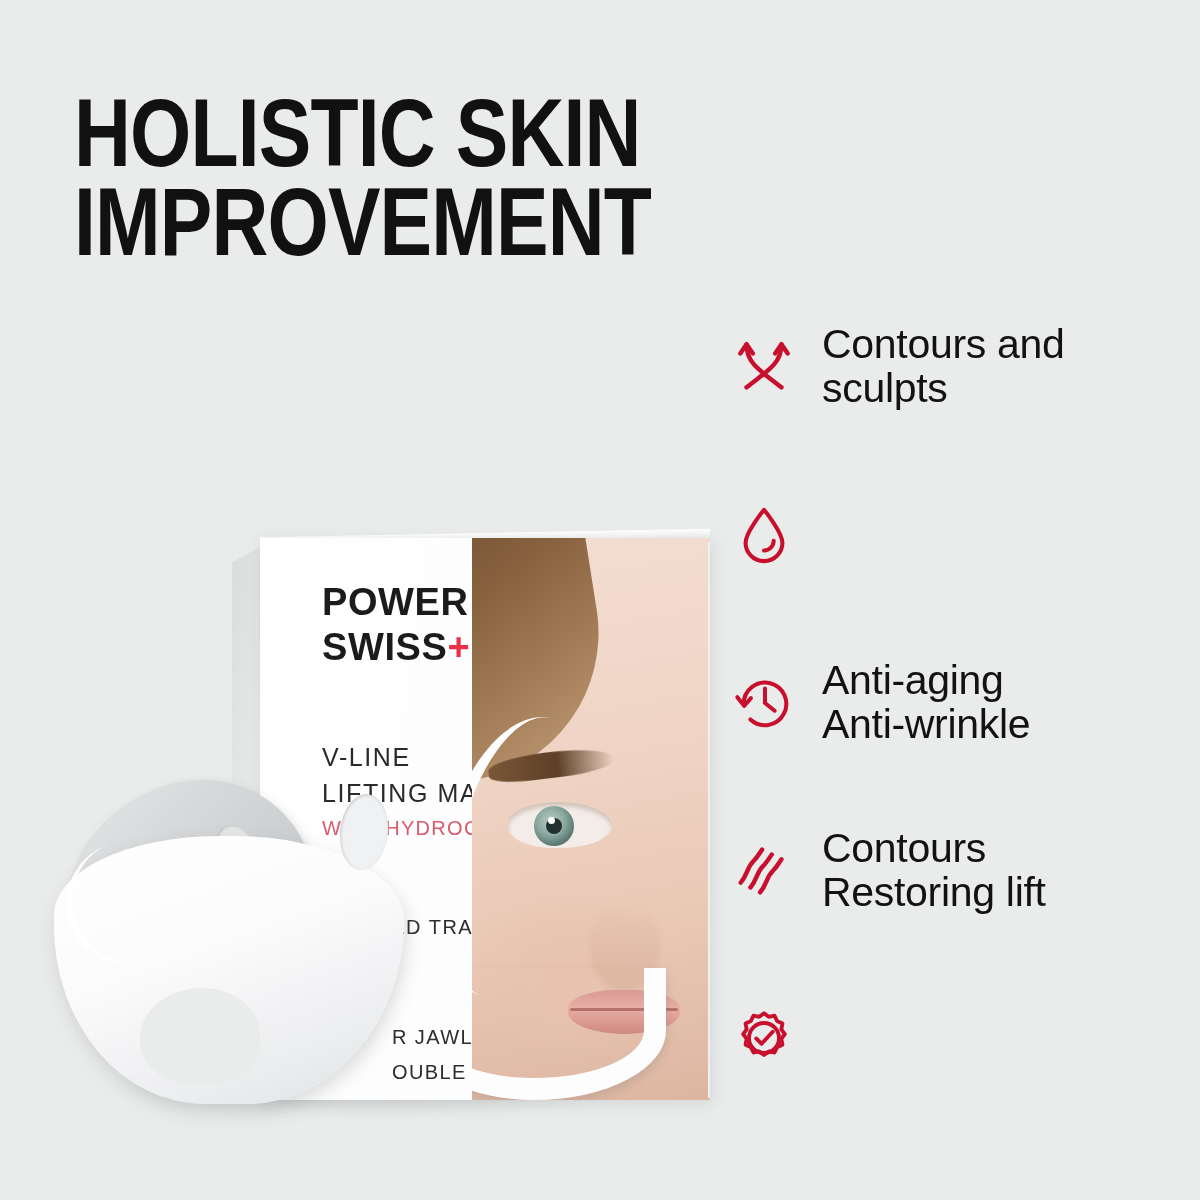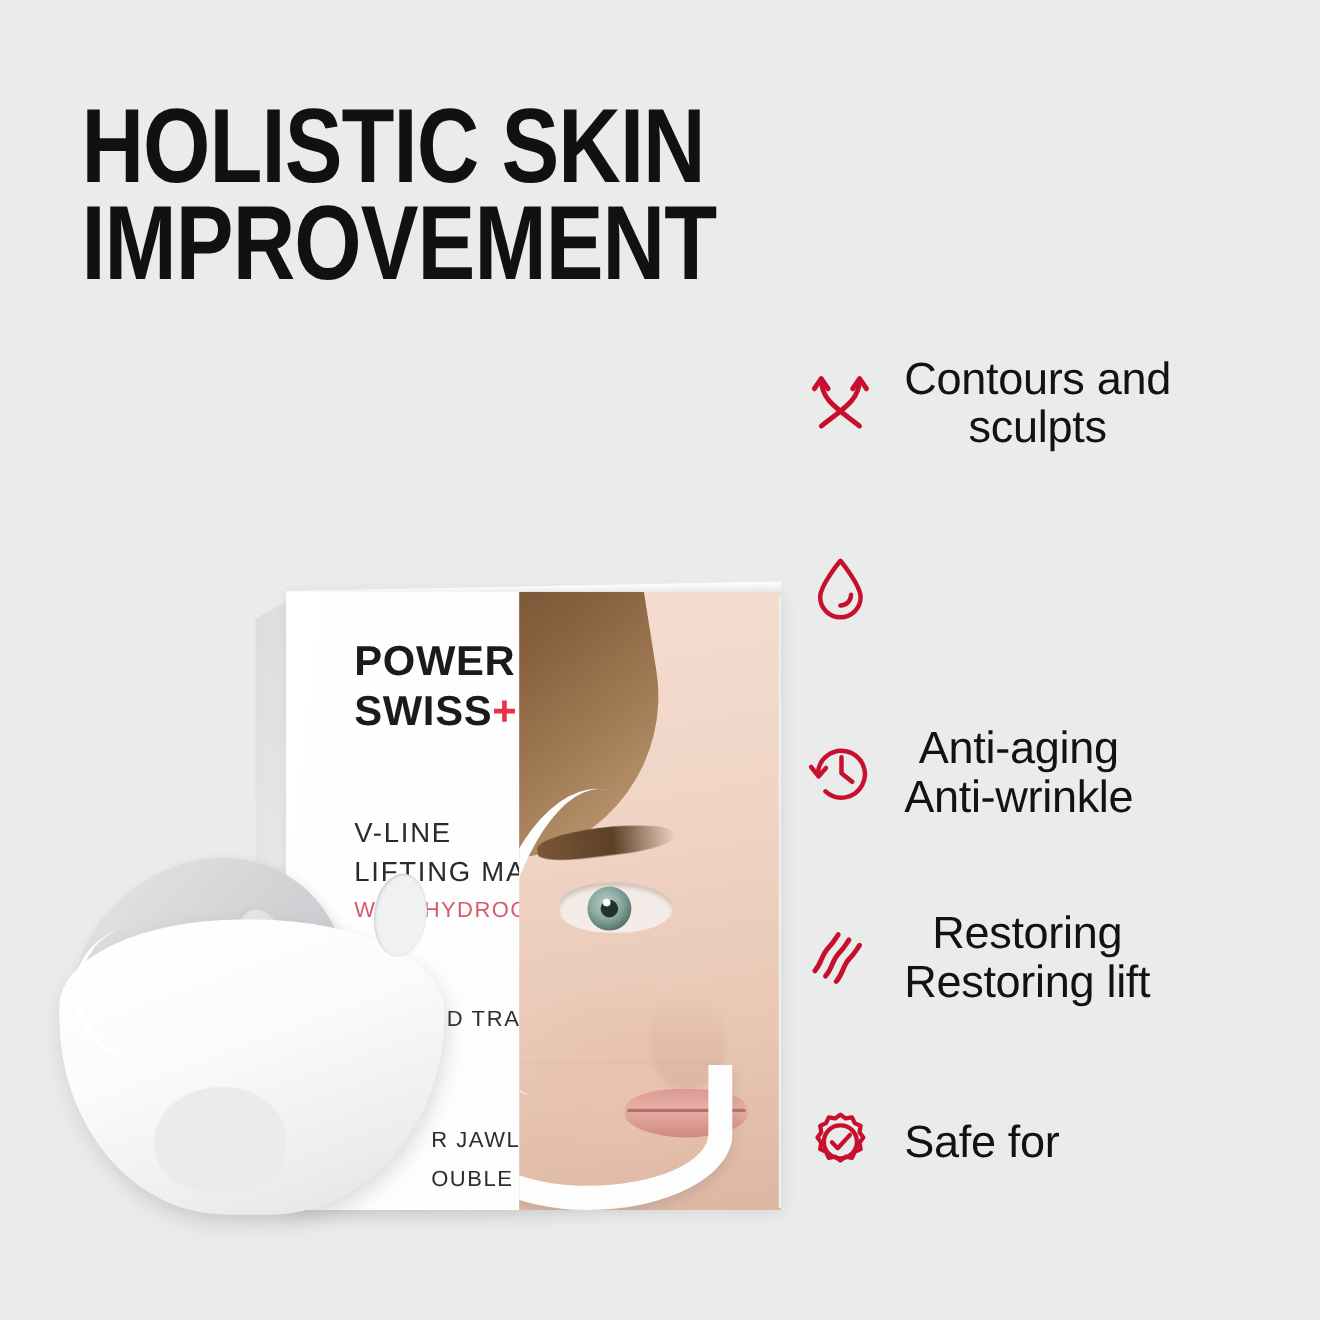--- a/index.html
+++ b/index.html
@@ -32,21 +32,20 @@
     position:absolute;
     left:728px;
     top:282px;
     width:430px;
   }
   .feature-row {
     display:flex;
     align-items:center;
     height:168px;
     gap:22px;
-    text-align:center;
   }
   .feature-icon {
     width:72px;
     min-width:72px;
     height:72px;
     display:flex;
     align-items:center;
     justify-content:center;
   }
   .feature-icon svg { width:62px; height:62px; display:block; }
@@ -412,31 +411,30 @@
 
   <div class="feature-row">
     <span class="feature-icon">
       <svg viewBox="0 0 64 64" fill="none" stroke="#c8102e" stroke-width="4.6" stroke-linecap="round">
         <path d="M8 45 C15 37, 14 30, 21 23 C26 18, 27 15, 30 11"></path>
         <path d="M18 50 C25 42, 24 35, 31 28 C36 23, 37 20, 40 16"></path>
         <path d="M28 55 C35 47, 34 40, 41 33 C46 28, 47 25, 50 21"></path>
       </svg>
     </span>
     <span class="feature-text">
-      <span class="ft-l">Restoring</span>
+      <span class="ft-l">Contours</span>
       <span class="ft-l">Restoring lift</span>
     </span>
   </div>
 
   <div class="feature-row">
     <span class="feature-icon">
       <svg viewBox="0 0 64 64" fill="none" stroke="#c8102e" stroke-width="4" stroke-linecap="round" stroke-linejoin="round">
         <path d="M32 6.5 l4.9 3.6 6-1.1 2.6 5.5 5.5 2.6 -1.1 6 3.6 4.9 -3.6 4.9 1.1 6 -5.5 2.6 -2.6 5.5 -6 -1.1 -4.9 3.6 -4.9 -3.6 -6 1.1 -2.6 -5.5 -5.5 -2.6 1.1 -6 -3.6 -4.9 3.6 -4.9 -1.1 -6 5.5 -2.6 2.6 -5.5 6 1.1 z"></path>
         <circle cx="32" cy="32" r="15.5"></circle>
         <polyline points="24,32.5 29.5,38 41,25.5"></polyline>
       </svg>
     </span>
     <span class="feature-text">
-      <span class="ft-l">Safe for</span>
     </span>
   </div>
 
 </div>
 
 </body></html>

